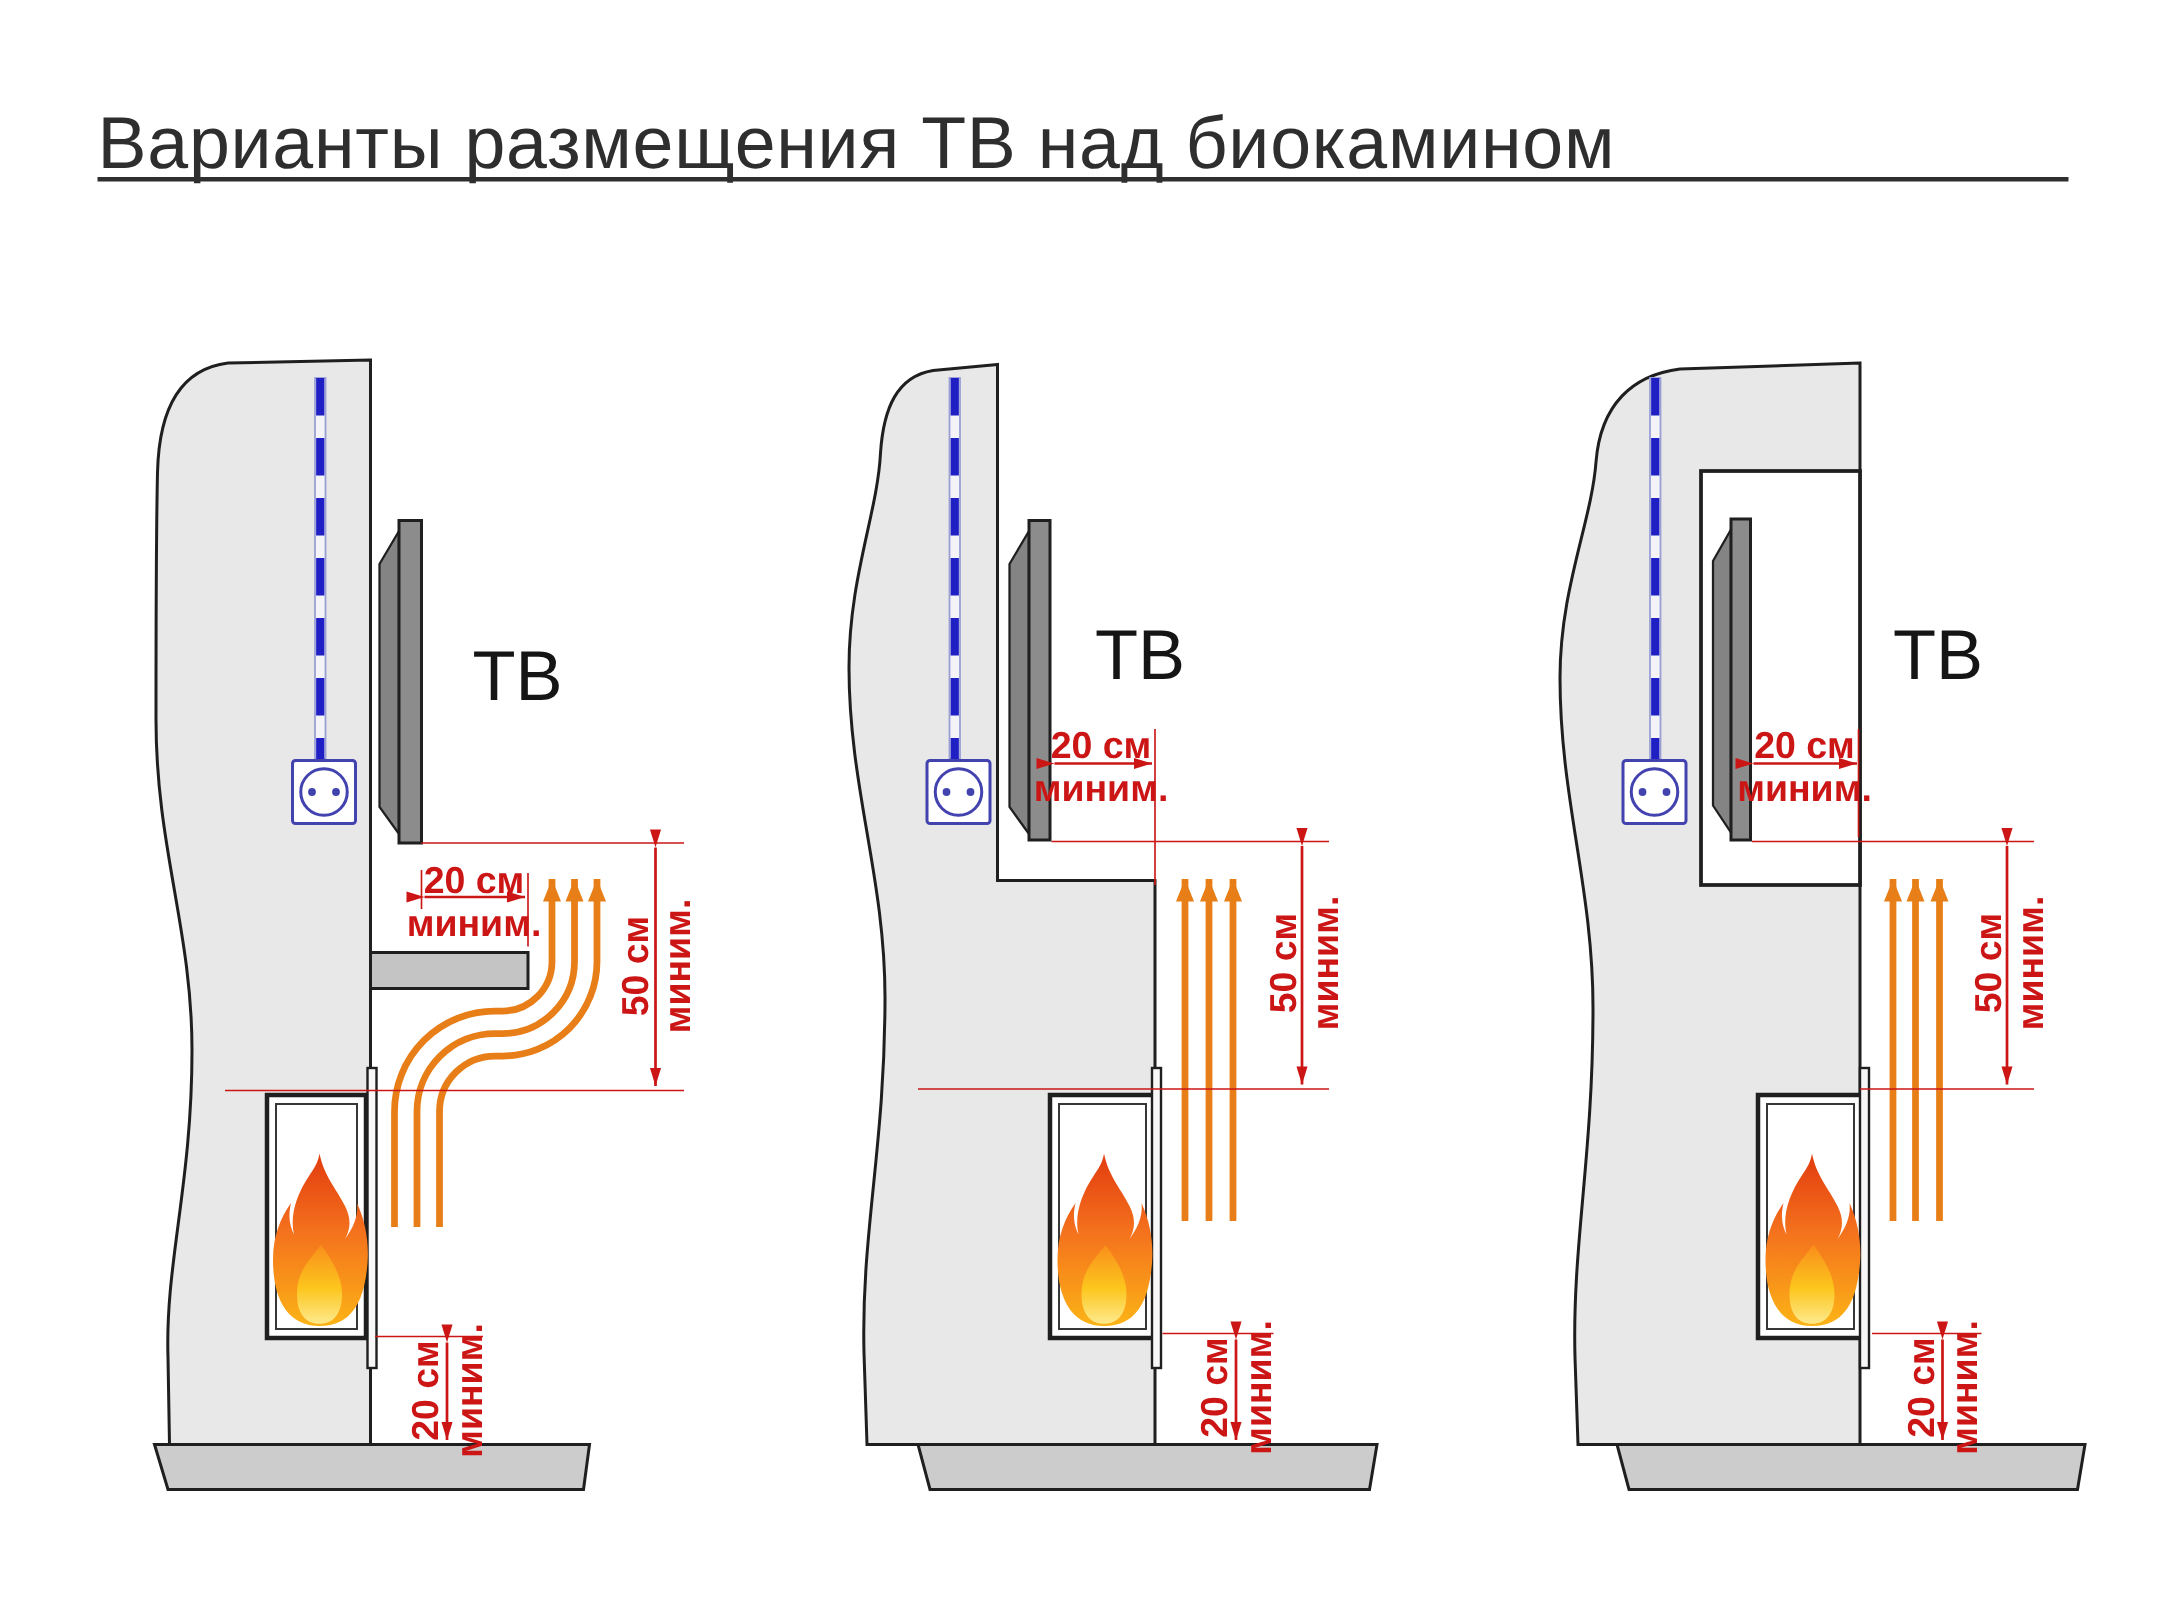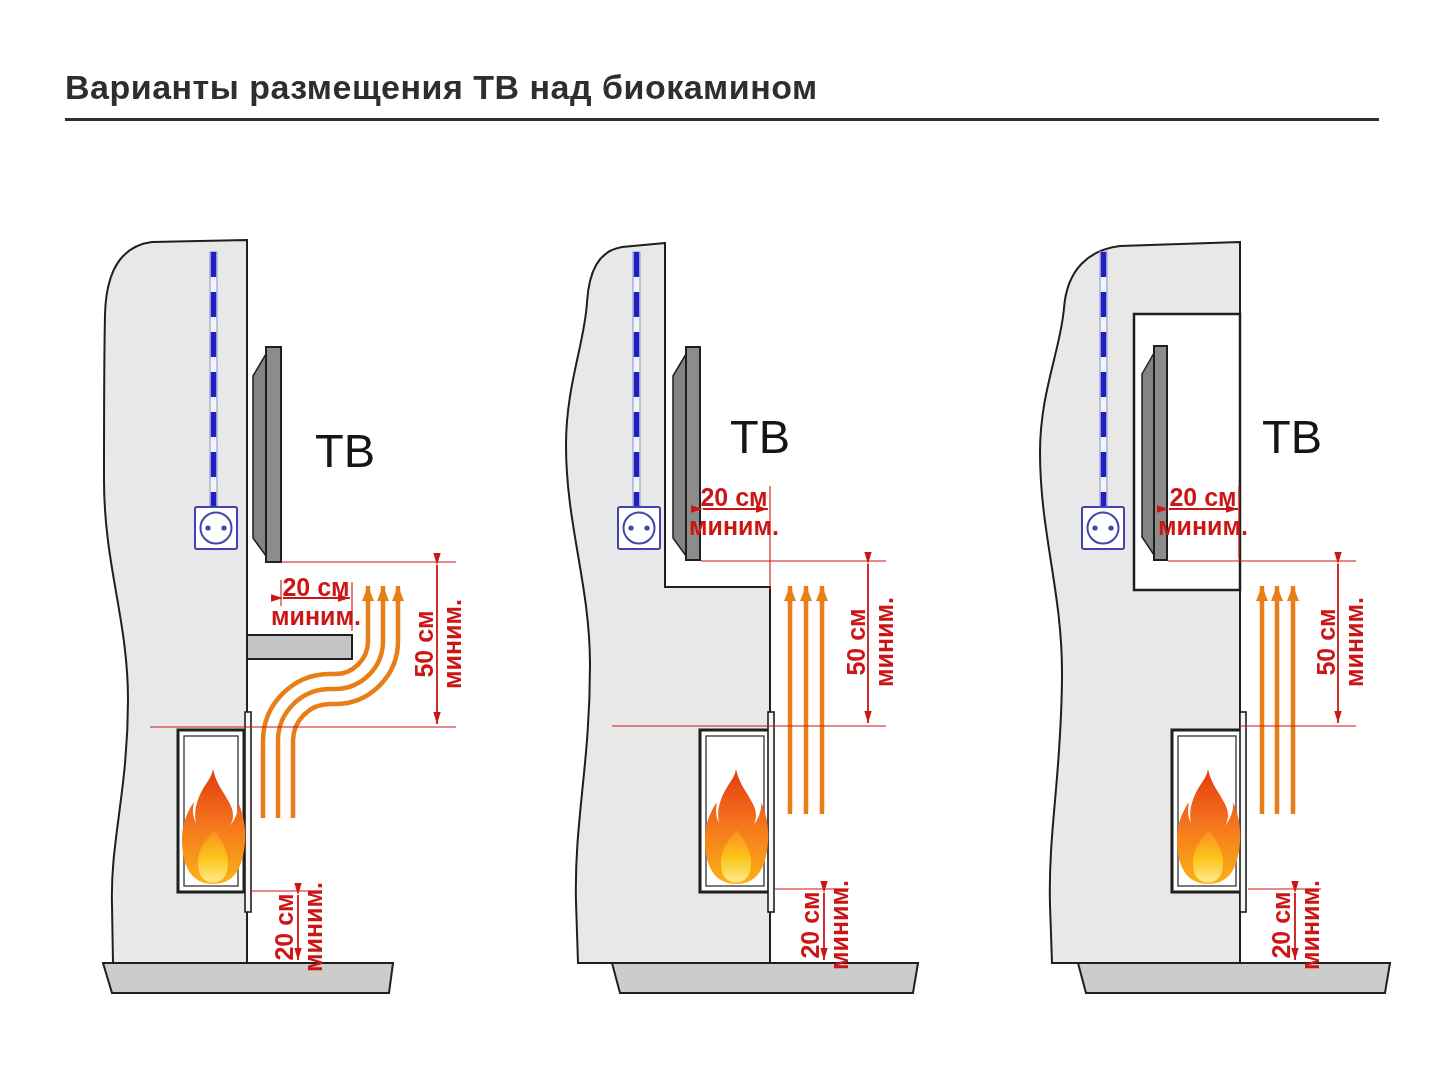--- a/index.html
+++ b/index.html
@@ -2,21 +2,21 @@
 <html><head>
 <meta charset="utf-8">
 <style>
   html,body{margin:0;padding:0;background:#ffffff;}
   .stage{
     position:relative;width:1440px;height:1080px;background:#ffffff;
     font-family:"Liberation Sans",sans-serif;overflow:hidden;
   }
   .page-title{
     position:absolute;left:65px;top:68px;margin:0;
-    font-size:34px;font-weight:700;letter-spacing:.5px;color:#2e2e2e;
+    font-size:49px;font-weight:400;letter-spacing:.5px;color:#2e2e2e;
     font-family:"Liberation Sans",sans-serif;white-space:nowrap;
   }
   .title-rule{
     position:absolute;left:65px;top:118px;width:1314px;height:3px;background:#2f2f2f;
   }
   svg{position:absolute;left:0;top:0;}
   .dim{font-family:"Liberation Sans",sans-serif;font-size:25px;font-weight:bold;fill:#cc1616;}
   .tvlabel{font-family:"Liberation Sans",sans-serif;font-size:47px;font-weight:400;fill:#151515;}
   .wall{fill:#e8e8e8;stroke:#1f1f1f;stroke-width:2;}
   .floor{fill:#cccccc;stroke:#1f1f1f;stroke-width:2;}

